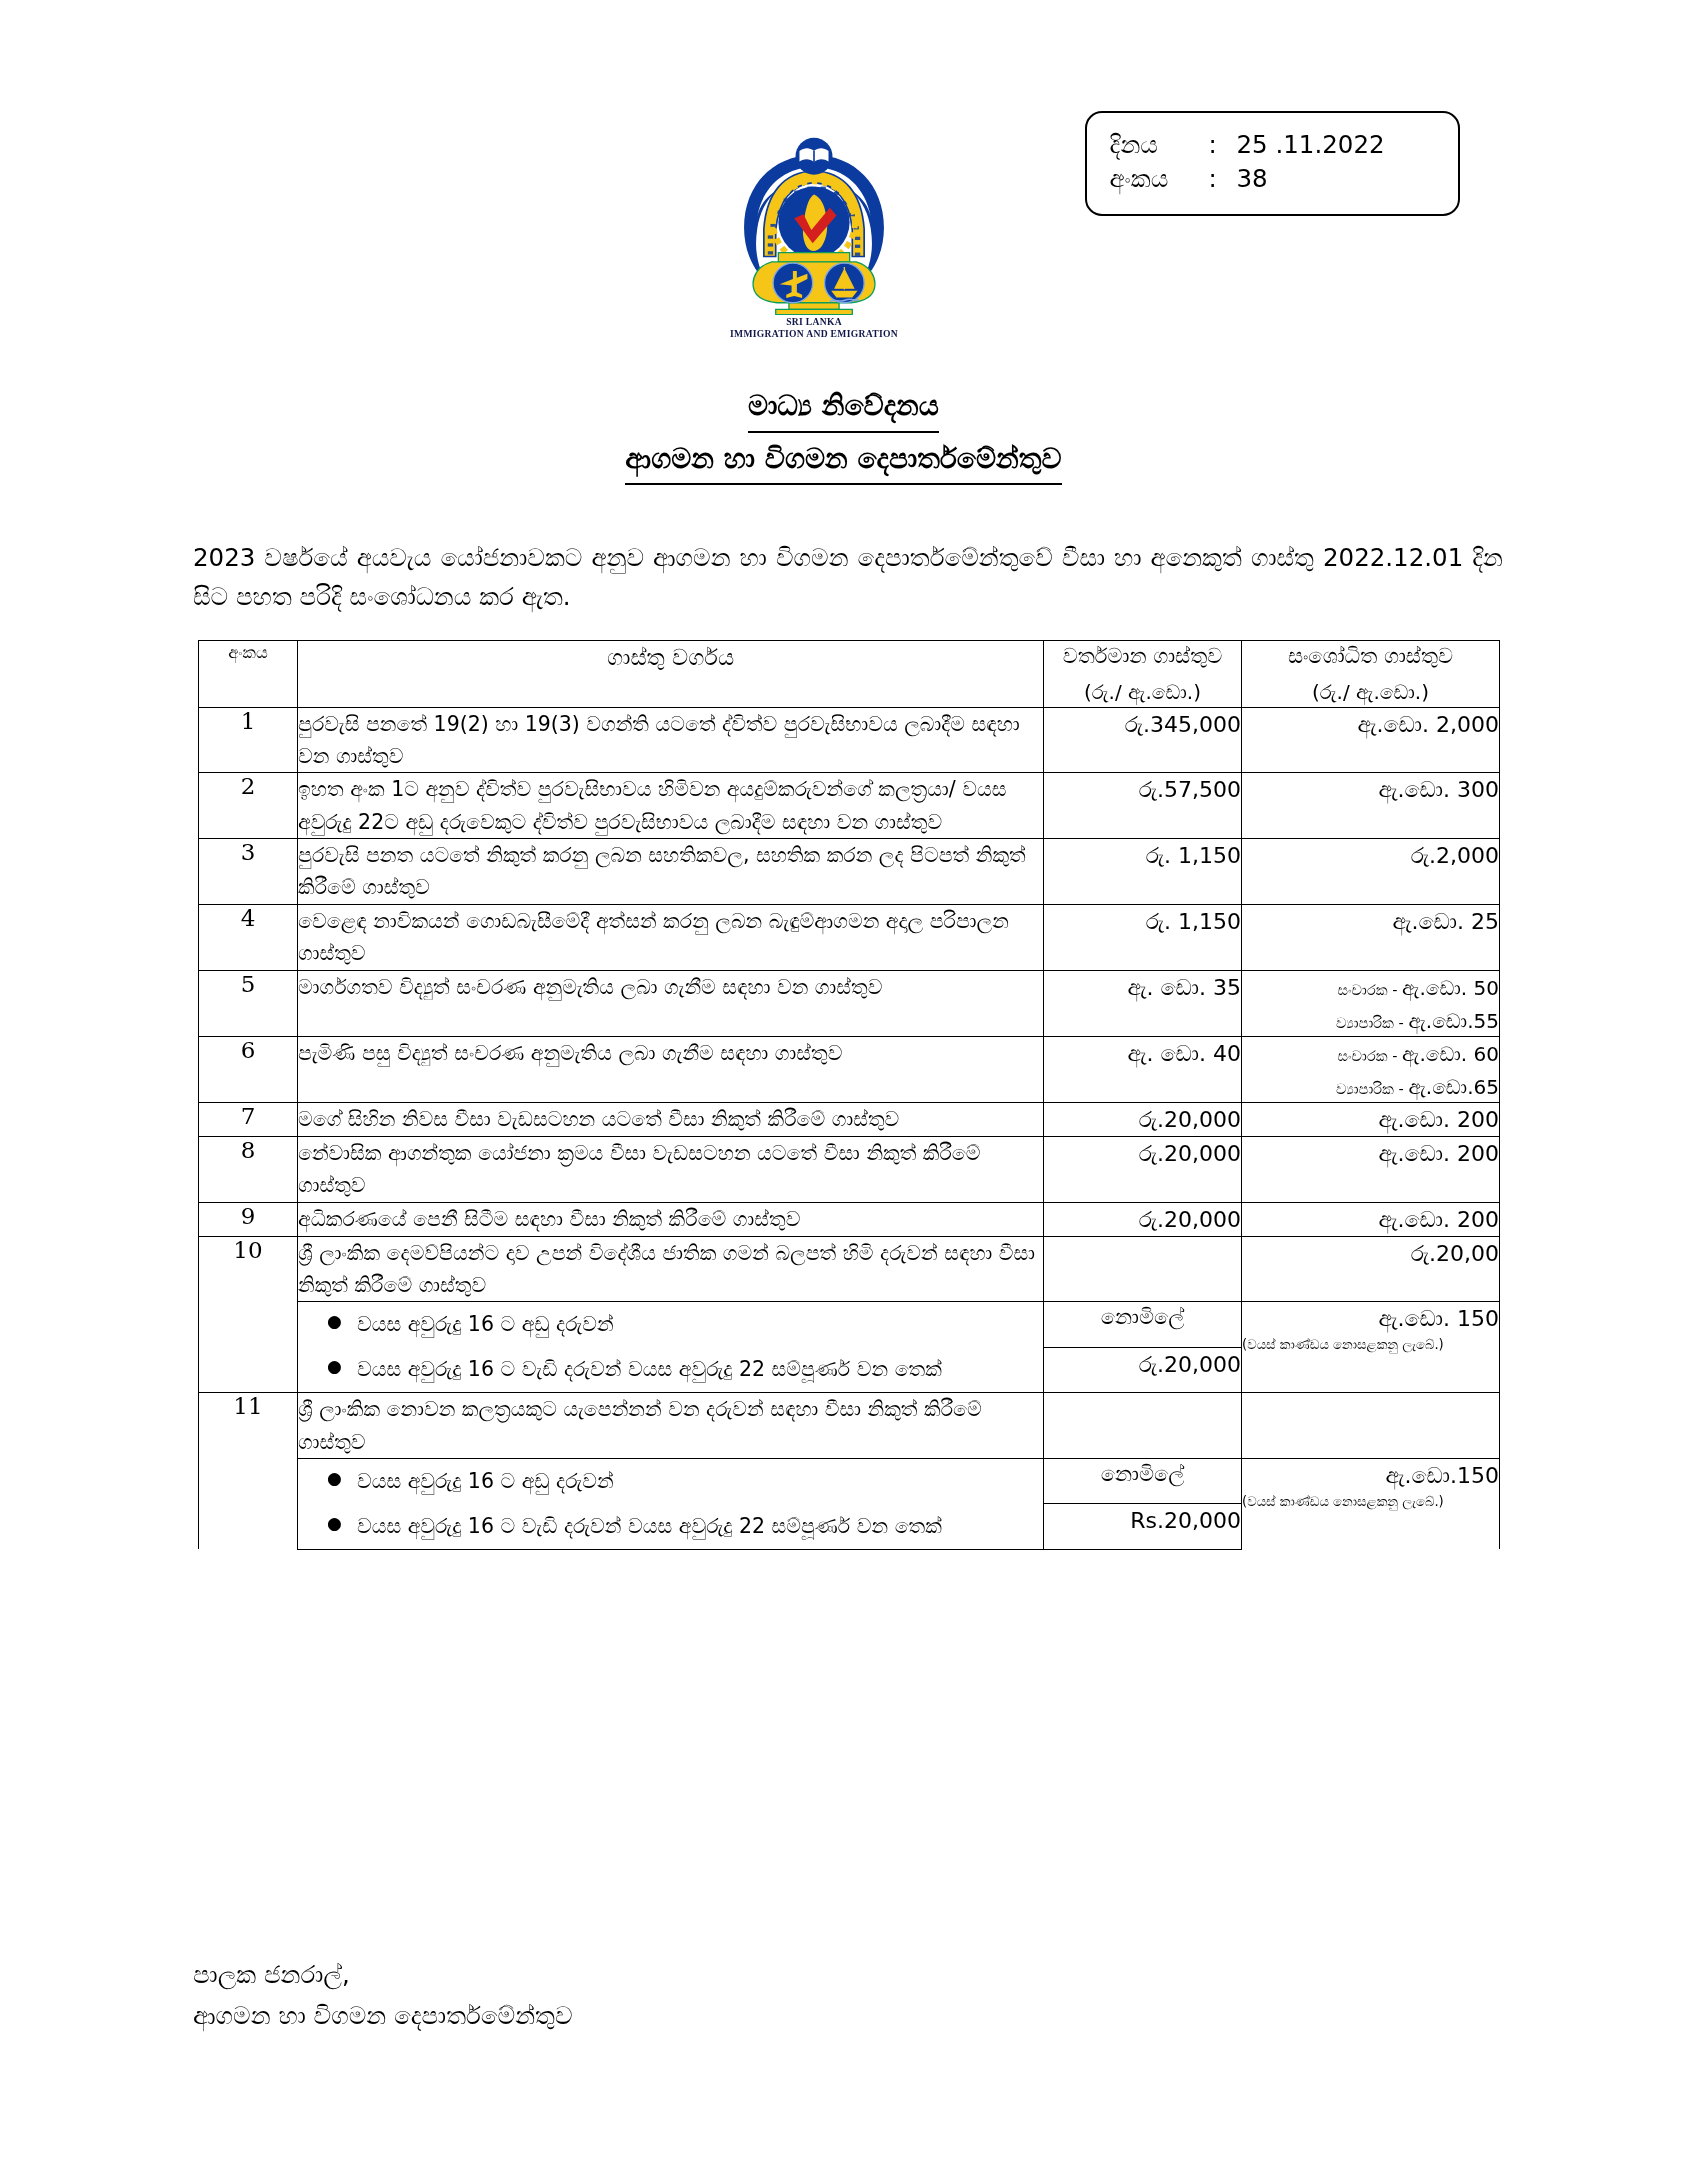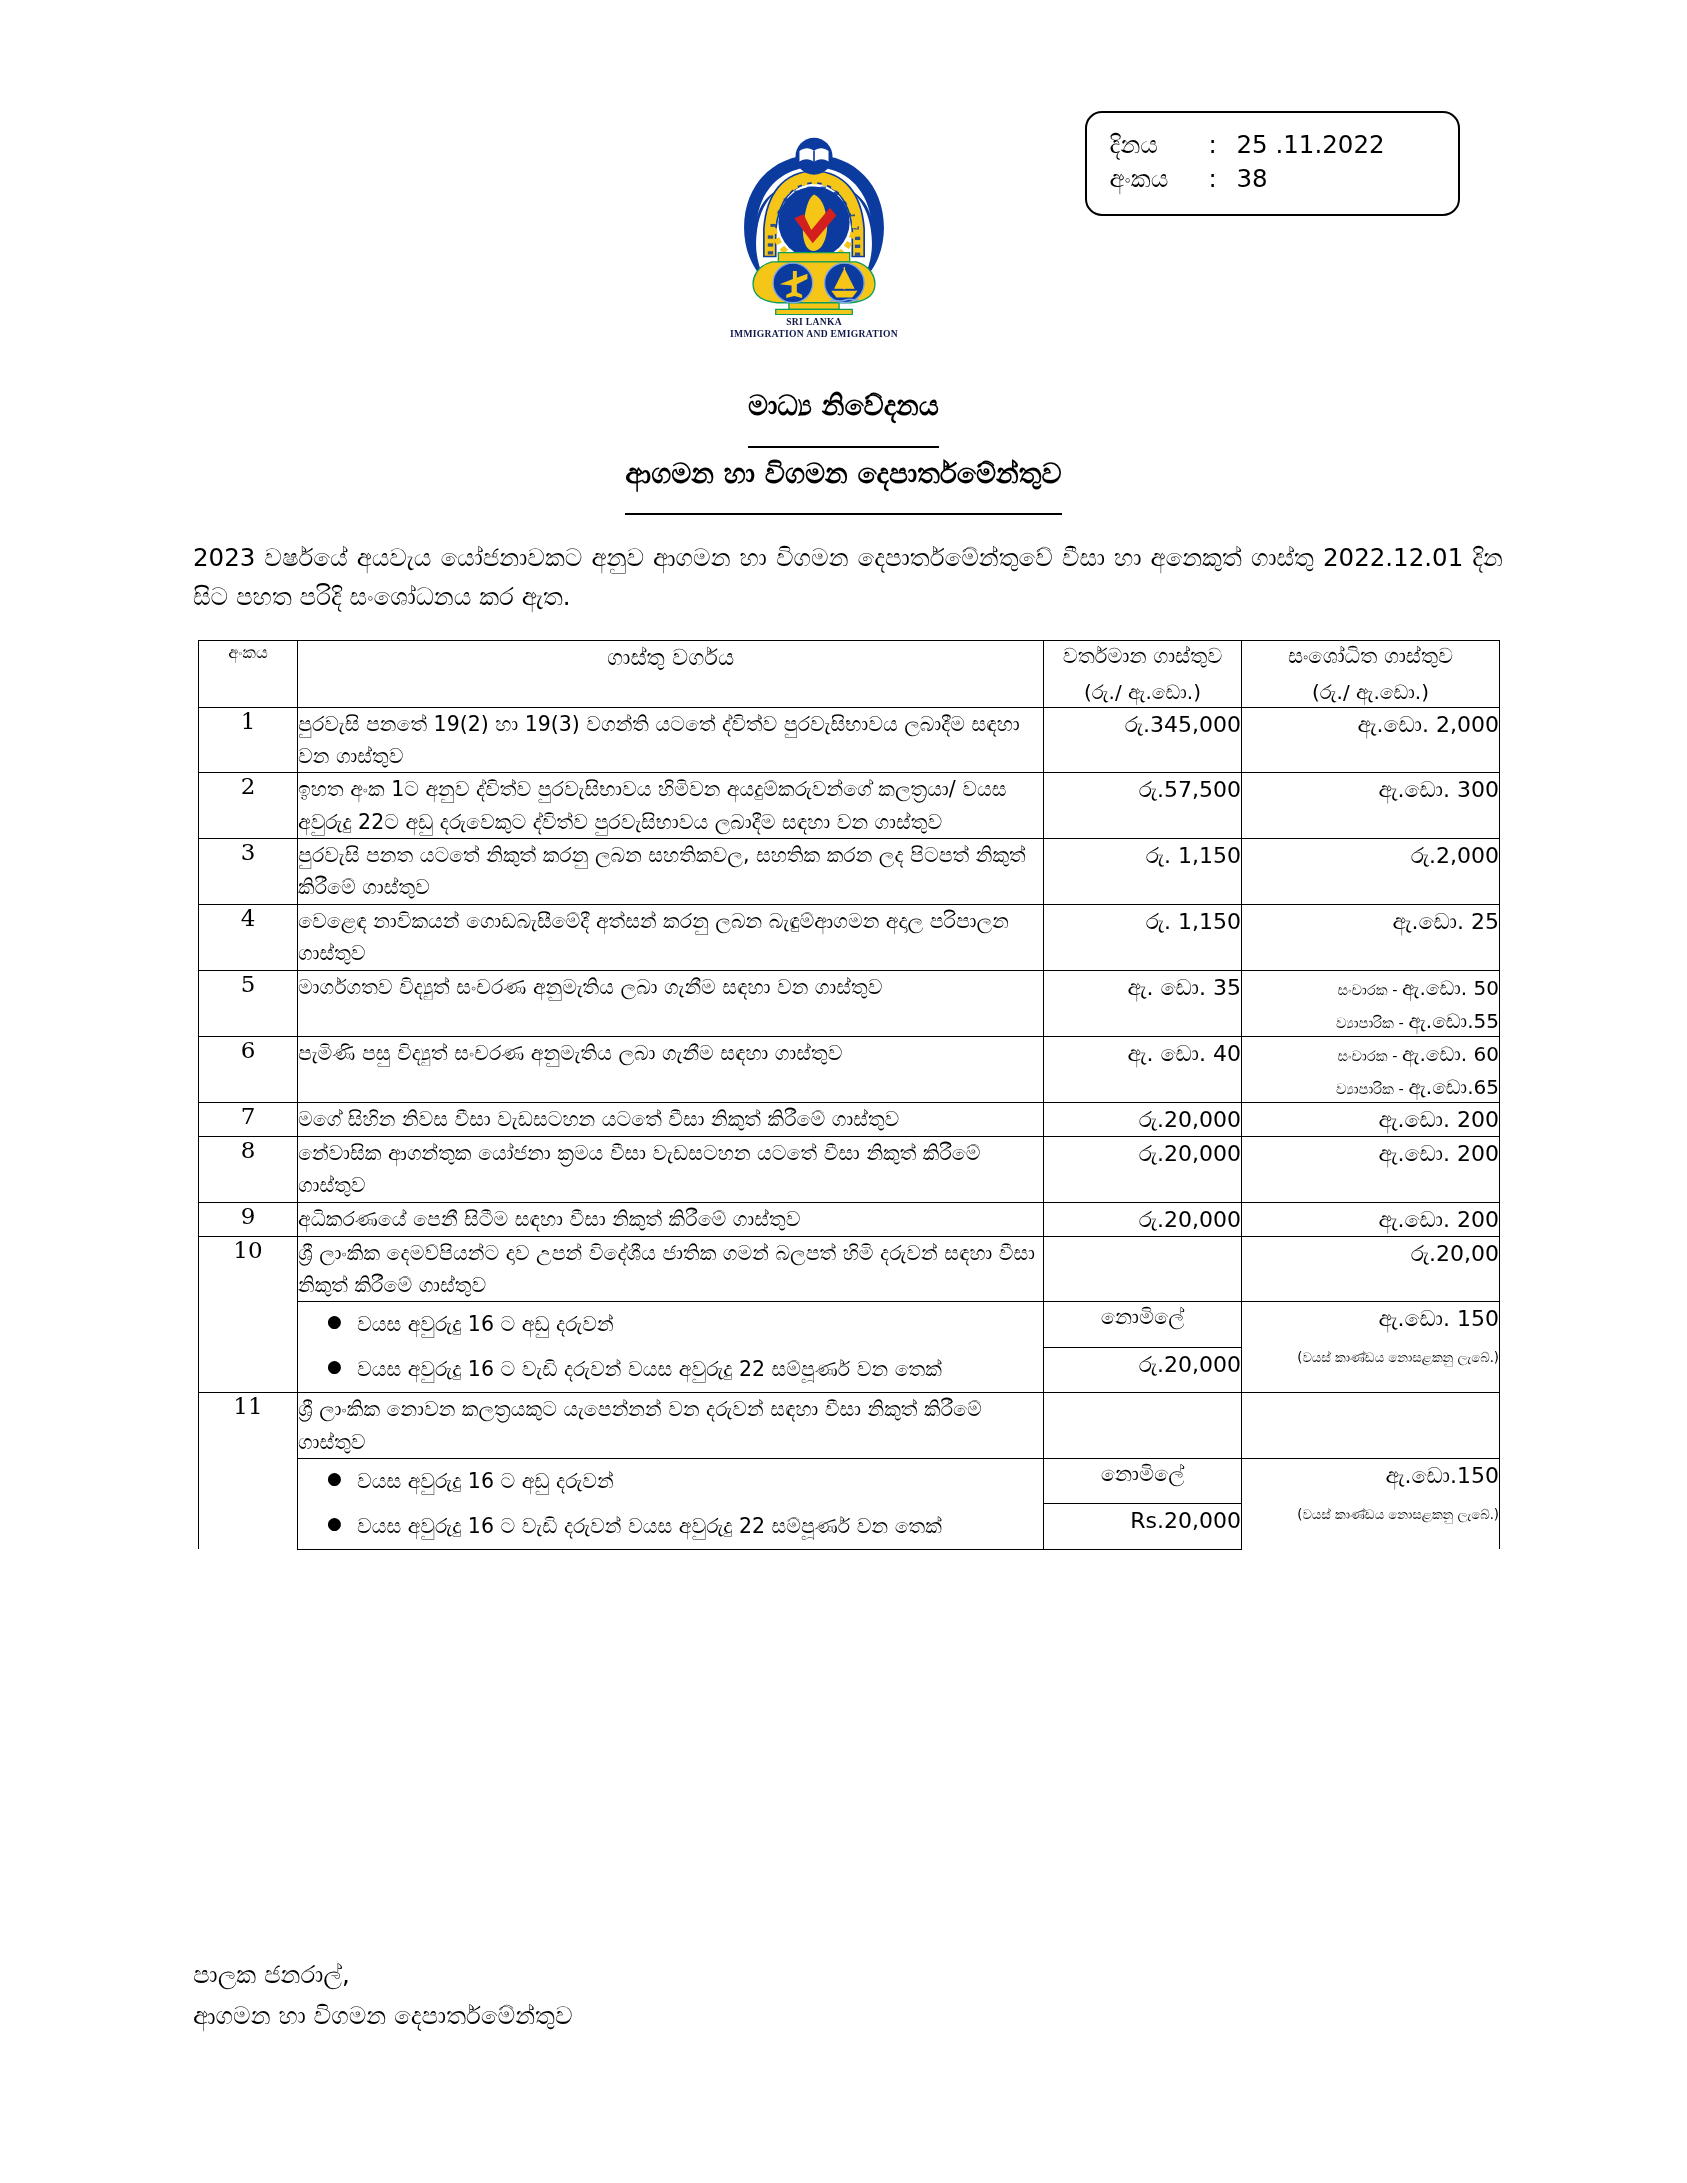--- a/index.html
+++ b/index.html
@@ -80,21 +80,21 @@
     top: 385px;
     width: 1687px;
     text-align: center;
   }
   .title-line {
     font-size: 28px;
     line-height: 1.52;
     font-weight: 600;
     display: inline-block;
     border-bottom: 2px solid #000;
-    padding-bottom: 18px;
+    padding-bottom: 3px;
   }
   .title-line-2 {
     font-size: 28px;
     margin-top: 5.3px;
   }
 
   
   .intro {
     position: absolute;
     left: 193px;
@@ -162,22 +162,22 @@
   .cell-amt .sub {
     display: block;
     font-size: 20px;
     margin-top: 2.6px;
   }
   .cell-amt .sub .tag { font-size: 14.6px; }
   .cell-amt .note {
     display: block;
     font-size: 13.2px;
     line-height: 1.35;
-    margin-top: 14px;
-    text-align: right;
+    margin-top: 1px;
+    text-align: left;
   }
   .cell-amt.free { font-size: 21px; }
 
   .desc-head {
     padding: 8px 9.3px 6.6px 10.6px;
     line-height: 1.58;
     font-size: 20.5px;
   }
   .bullet-row {
     display: flex;

